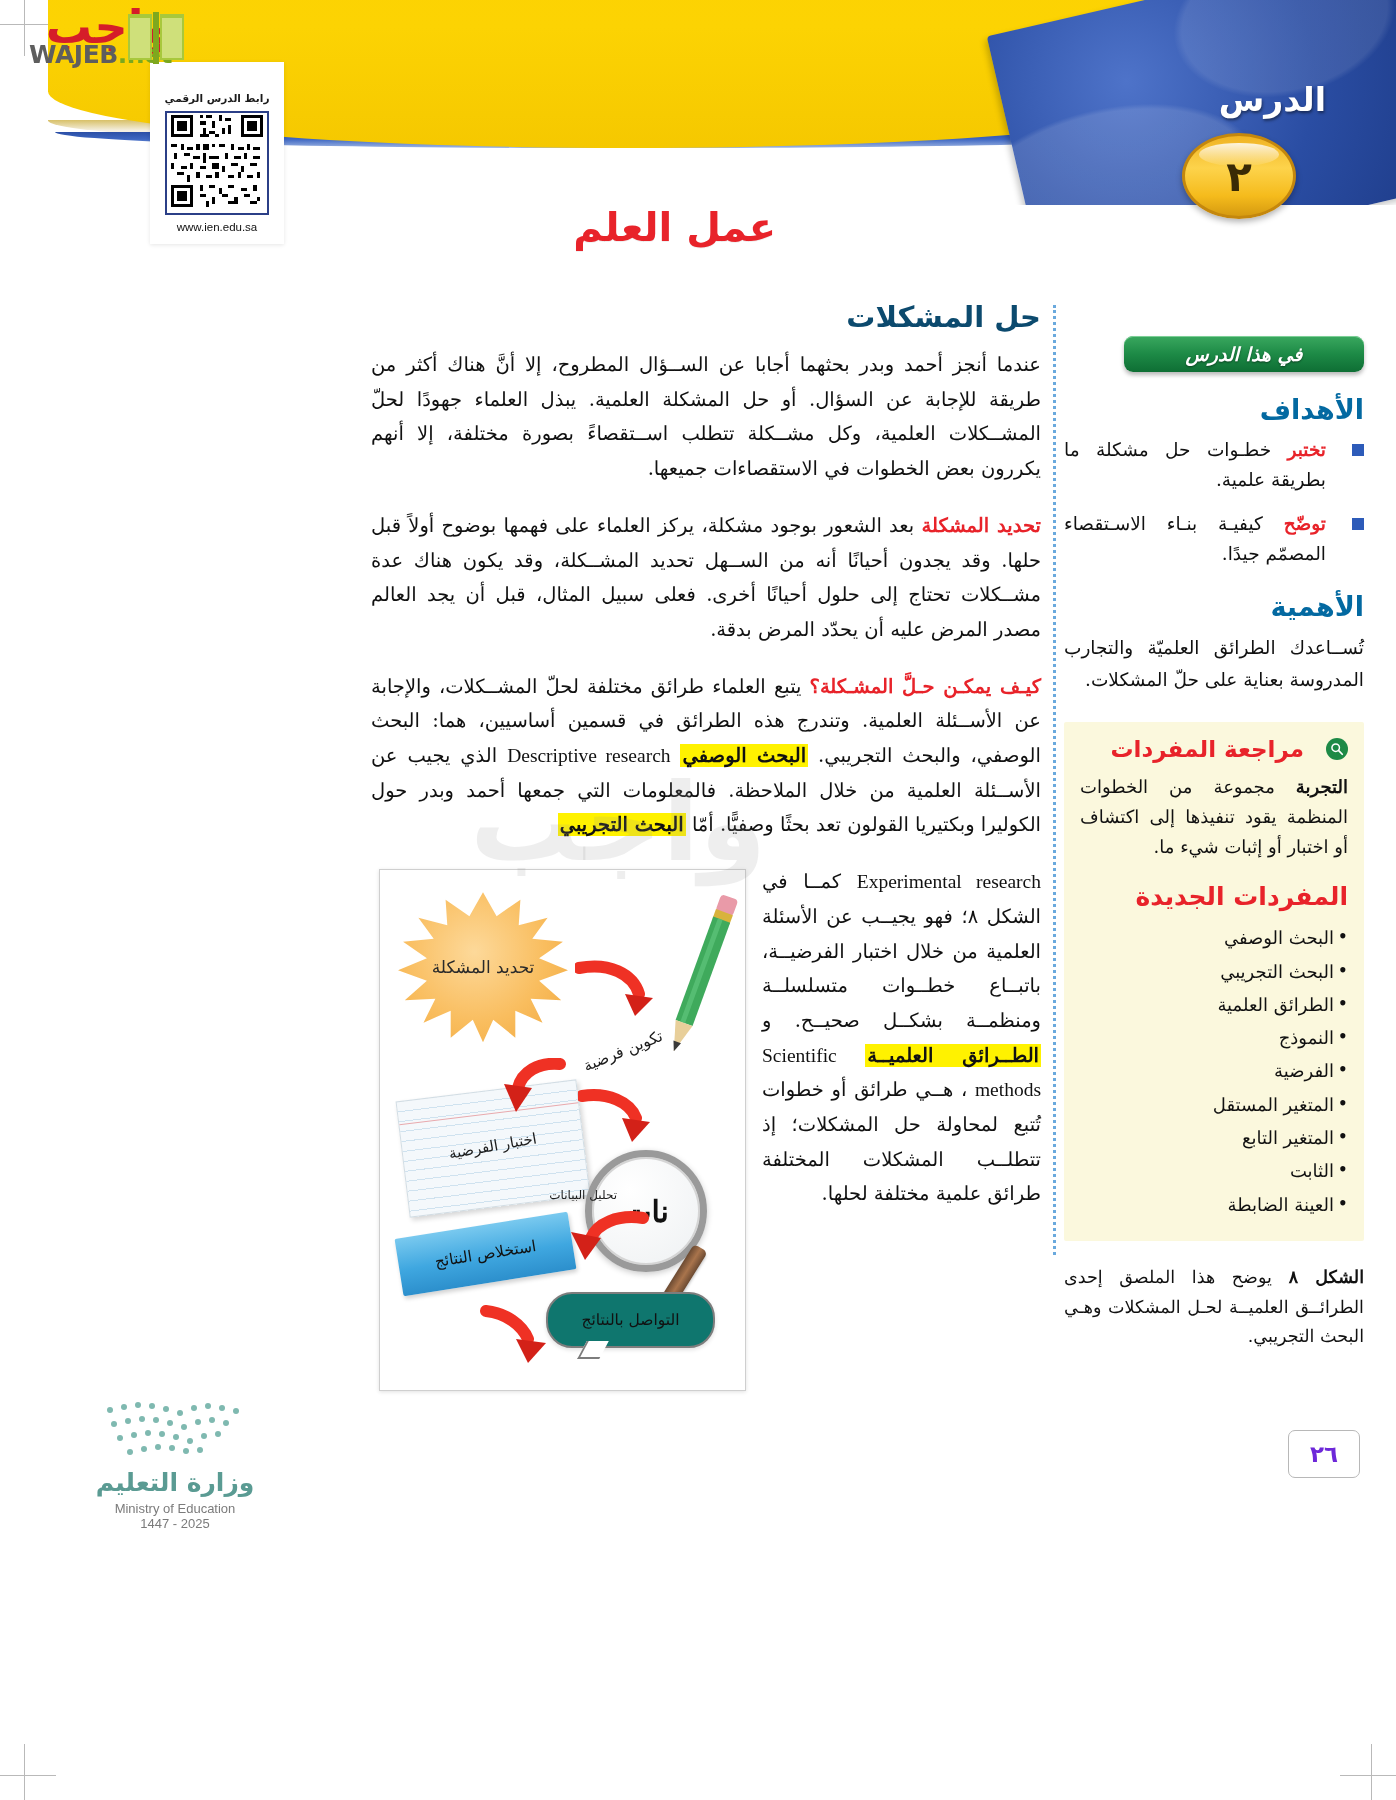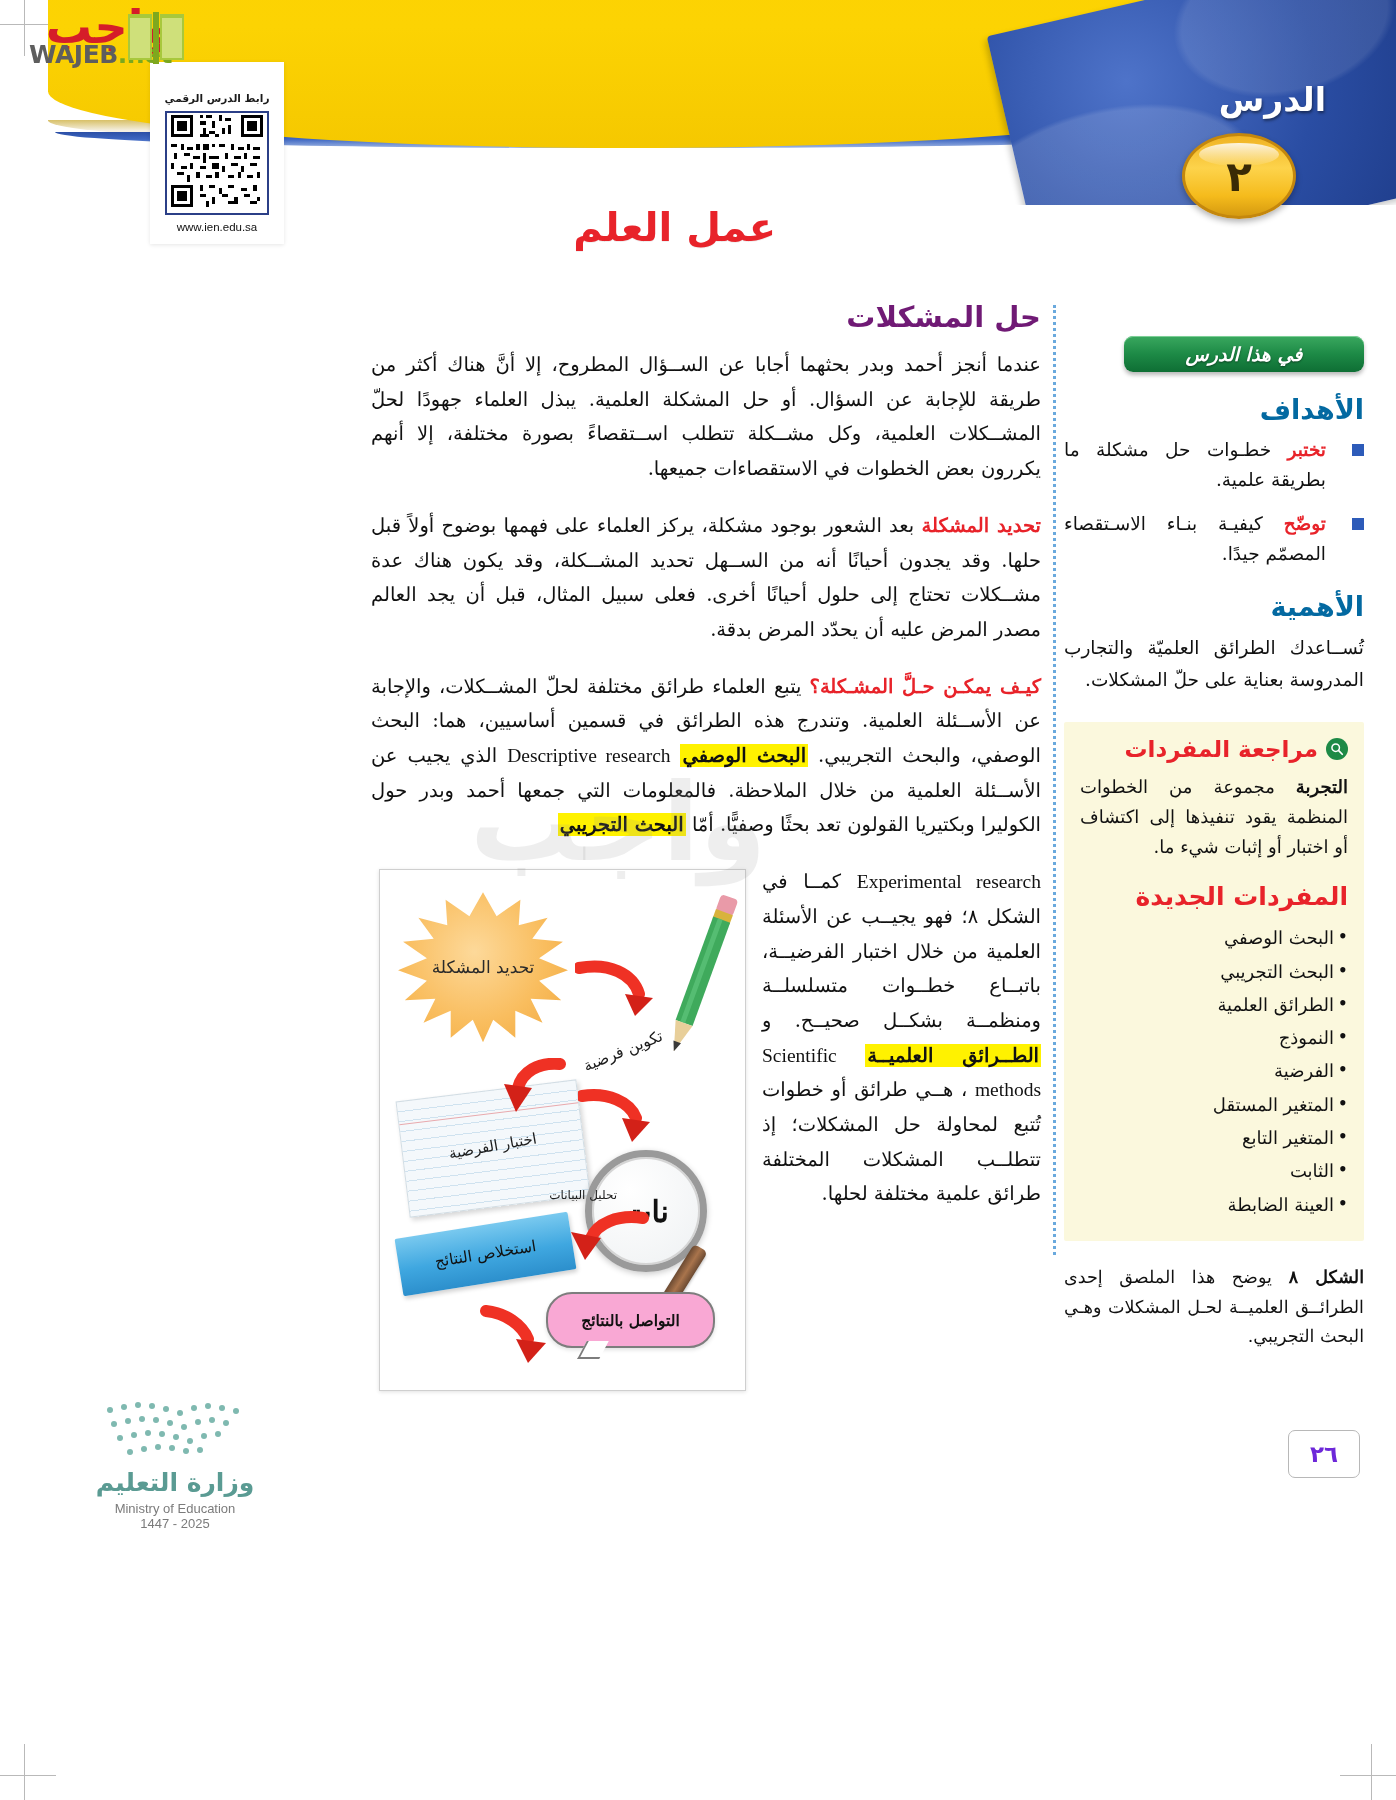--- a/index.html
+++ b/index.html
@@ -138,21 +138,21 @@
   .import-text{
     font-size:18.5px;line-height:1.72;color:#111;text-align:justify;
     font-family:"DejaVu Serif","Liberation Serif",serif;
   }
 
   .vocab-box{
     margin-top:26px;background:#fbf8dd;padding:14px 16px 20px;
     border-radius:2px;
   }
   .vocab-head{
-    display:flex;align-items:center;gap:8px;justify-content:flex-start;margin-bottom:10px;
+    display:flex;align-items:center;gap:22px;justify-content:flex-start;margin-bottom:10px;
   }
   .vocab-head .title{color:#e8232a;font-size:23px;font-weight:bold;}
   .vi{width:22px;height:22px;border-radius:50%;background:#1d8a46;
       display:flex;align-items:center;justify-content:center;flex:0 0 22px;}
   .vi svg{width:14px;height:14px;}
   .vocab-def{
     font-size:18px;line-height:1.68;text-align:justify;color:#111;
     font-family:"DejaVu Serif","Liberation Serif",serif;
   }
   .vocab-def b{font-weight:bold;}
@@ -167,21 +167,21 @@
   }
 
   .fig-caption{
     margin-top:22px;font-size:17.5px;line-height:1.7;color:#111;text-align:justify;
     font-family:"DejaVu Serif","Liberation Serif",serif;
   }
   .fig-caption b{font-weight:bold;}
 
   
   .sec-title{
-    color:#701a75;font-size:29px;font-weight:bold;text-align:right;margin:0 0 14px;
+    color:#0c4a6e;font-size:29px;font-weight:bold;text-align:right;margin:0 0 14px;
   }
   .para{
     font-size:19.5px;line-height:1.78;color:#111;text-align:justify;margin:0 0 22px;
     font-family:"DejaVu Serif","Liberation Serif",serif;
   }
   .para .red{color:#e8232a;font-weight:bold;}
   .para .hl{background:#fff200;padding:0 2px;font-weight:bold;}
   .para .en{font-family:"Liberation Serif",serif;direction:ltr;unicode-bidi:isolate;}
 
   .wrapbox{float:left;width:375px;margin:4px 16px 6px 0;}
@@ -250,24 +250,23 @@
     box-shadow:1px 3px 4px rgba(0,0,0,.18);
     border-radius:2px 2px 2px 2px;
   }
   .ribbon span{
     position:absolute;left:0;right:0;top:50%;transform:translateY(-50%);
     text-align:center;color:#111;font-size:15.5px;
     font-family:"DejaVu Serif","Liberation Serif",serif;
   }
   .bubble{
     position:absolute;right:30px;top:422px;width:165px;height:52px;
-    background:#f9a8d4;border:2px solid #7d7d7d;border-radius:26px;
+    background:#0f766e;border:2px solid #7d7d7d;border-radius:26px;
     display:flex;align-items:center;justify-content:center;
     box-shadow:0 2px 4px rgba(0,0,0,.12);
-    font-weight:bold;
   }
   .bubble:after{
     content:"";position:absolute;left:34px;bottom:-13px;width:20px;height:16px;
     background:#fff;border-left:2px solid #7d7d7d;border-bottom:2px solid #7d7d7d;
     transform:skewX(-28deg);
   }
   .bubble span{font-size:15.5px;color:#111;font-family:"DejaVu Serif","Liberation Serif",serif;}
   .arrow{position:absolute;}
 
   

